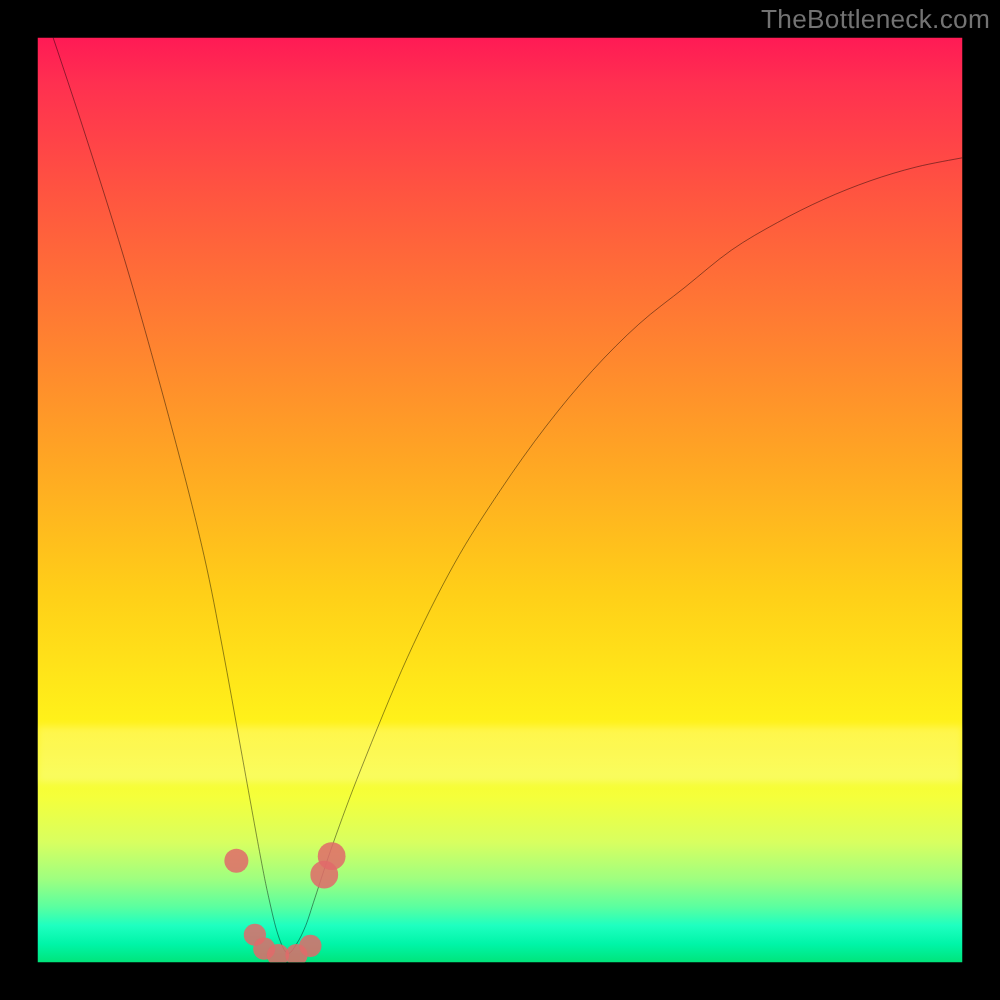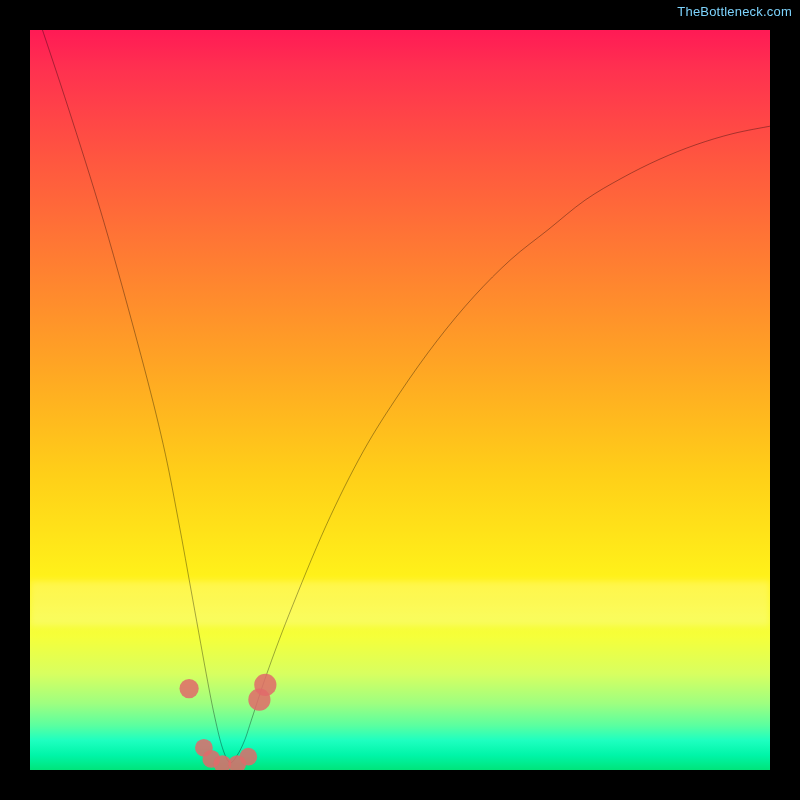--- a/index.html
+++ b/index.html
@@ -54,22 +54,22 @@
     right: 0;
     top: 74.5%;
     height: 6%;
     background: rgba(255,255,255,0.22);
     filter: blur(3px);
   }
   .watermark {
     position: absolute;
     top: 4px;
     right: 8px;
-    color: #7dd3fc;
-    font-size: 13px;
+    color: #737373;
+    font-size: 21px;
     letter-spacing: 0.2px;
     font-weight: 400;
     user-select: none;
   }
   svg.curve {
     position: absolute;
     inset: 0;
     width: 100%;
     height: 100%;
   }

